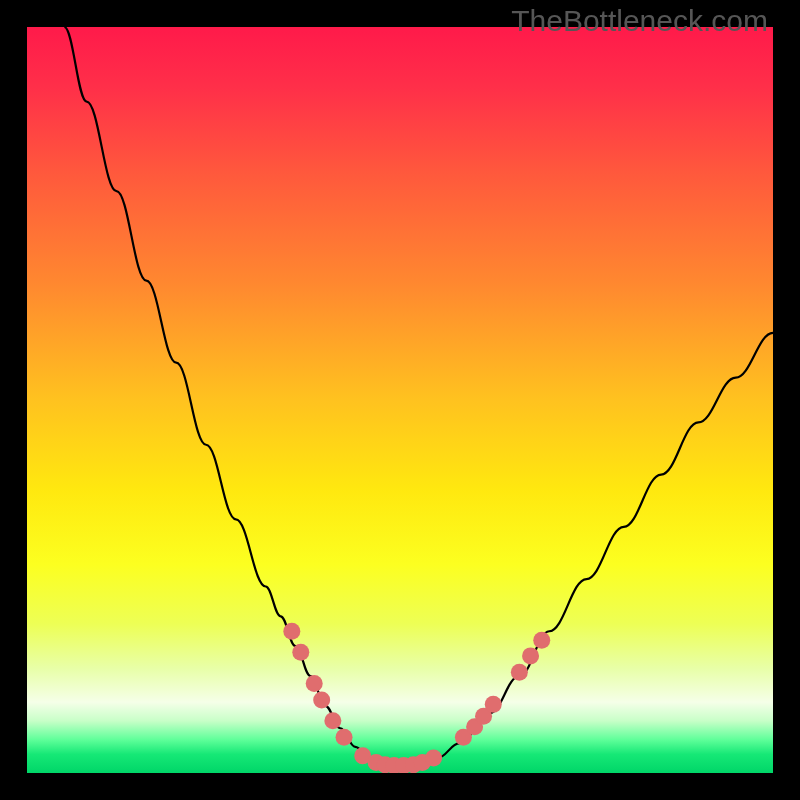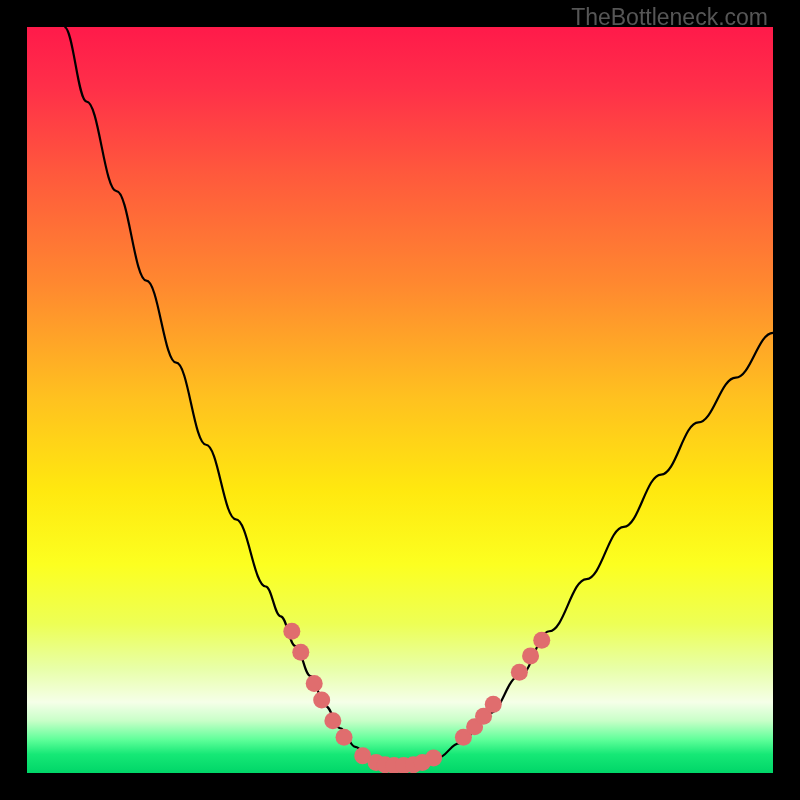--- a/index.html
+++ b/index.html
@@ -23,21 +23,21 @@
     left: 0;
     top: 0;
     width: 746px;
     height: 746px;
   }
   .watermark {
     position: absolute;
     top: 4px;
     right: 32px;
     font-family: Arial, Helvetica, sans-serif;
-    font-size: 23px;
+    font-size: 30px;
     color: #565656;
     letter-spacing: 0px;
     font-weight: 500;
   }
 </style>
 </head>
 <body>
 
 <div class="frame">
   <svg class="plot" viewBox="0 0 746 746">

